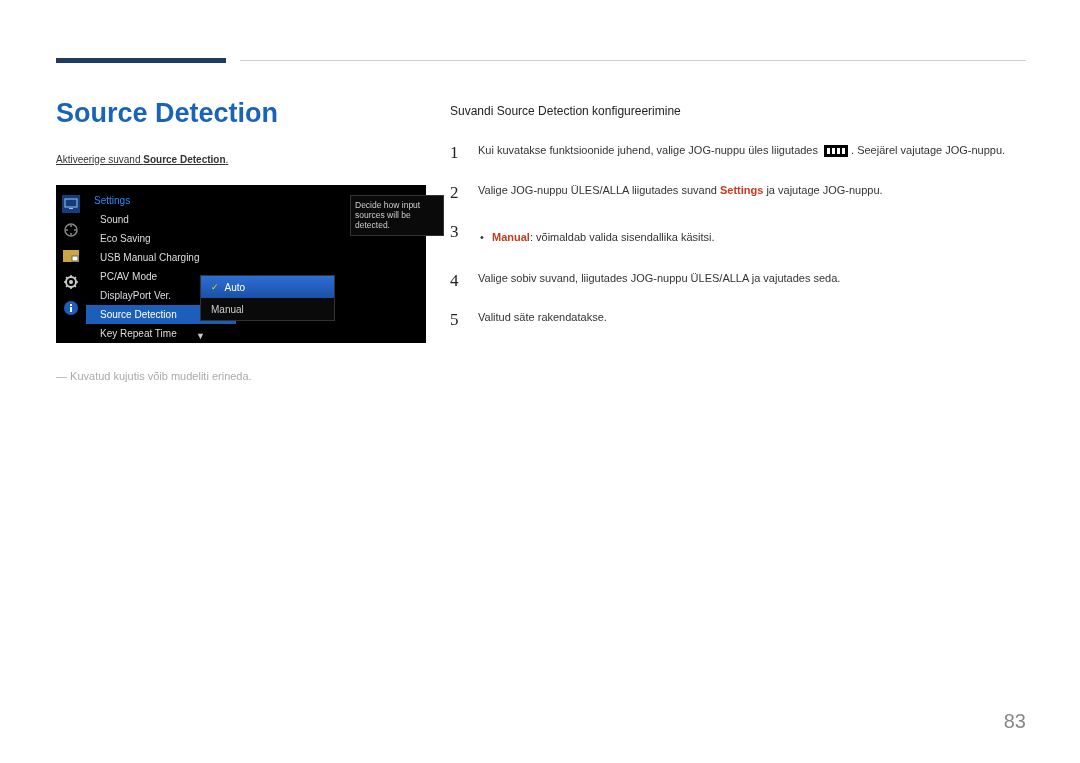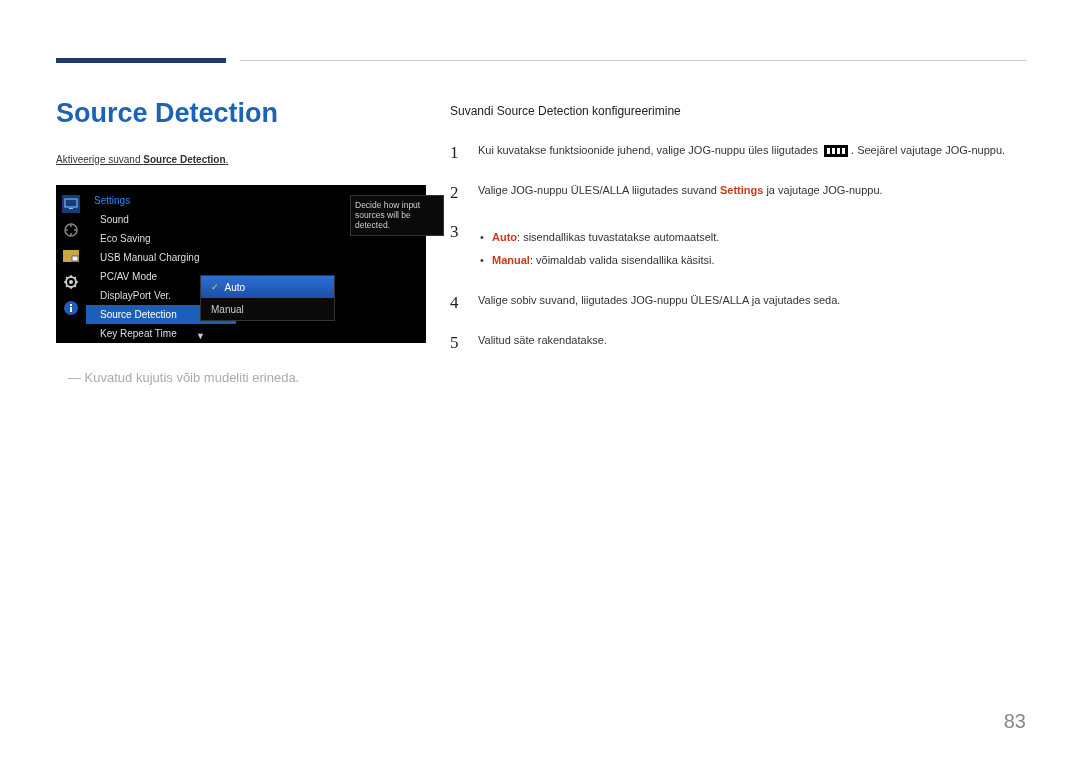--- a/index.html
+++ b/index.html
@@ -136,23 +136,23 @@
     font-size: 8.5px;
     color: #ccc;
     line-height: 1.2;
     background: #0a0a0a;
     border: 1px solid #333;
     padding: 4px;
     z-index: 4;
   }
   .note {
     position: absolute;
-    left: 68px;
+    left: 56px;
     top: 370px;
-    font-size: 13px;
+    font-size: 11px;
     color: #aaa;
   }
   .right-title {
     position: absolute;
     left: 450px;
     top: 104px;
     font-size: 12px;
     font-weight: normal;
     color: #222;
   }
@@ -331,21 +331,20 @@
     <div class="step">
       <div class="step-num">2</div>
       <div class="step-body">
         <div><span>Valige JOG-nuppu ÜLES/ALLA liigutades suvand </span><span class="hl">Settings</span><span> ja vajutage JOG-nuppu.</span></div>
       </div>
     </div>
     <div class="step">
       <div class="step-num">3</div>
       <div class="step-body">
         <ul class="sub-bullets">
-          <li><span class="hl">Auto</span><span>: sisendallikas tuvastatakse automaatselt.</span></li>
           <li><span class="hl">Manual</span><span>: võimaldab valida sisendallika käsitsi.</span></li>
         </ul>
       </div>
     </div>
     <div class="step">
       <div class="step-num">4</div>
       <div class="step-body">
         <div><span>Valige sobiv suvand, liigutades JOG-nuppu ÜLES/ALLA ja vajutades seda.</span></div>
       </div>
     </div>

